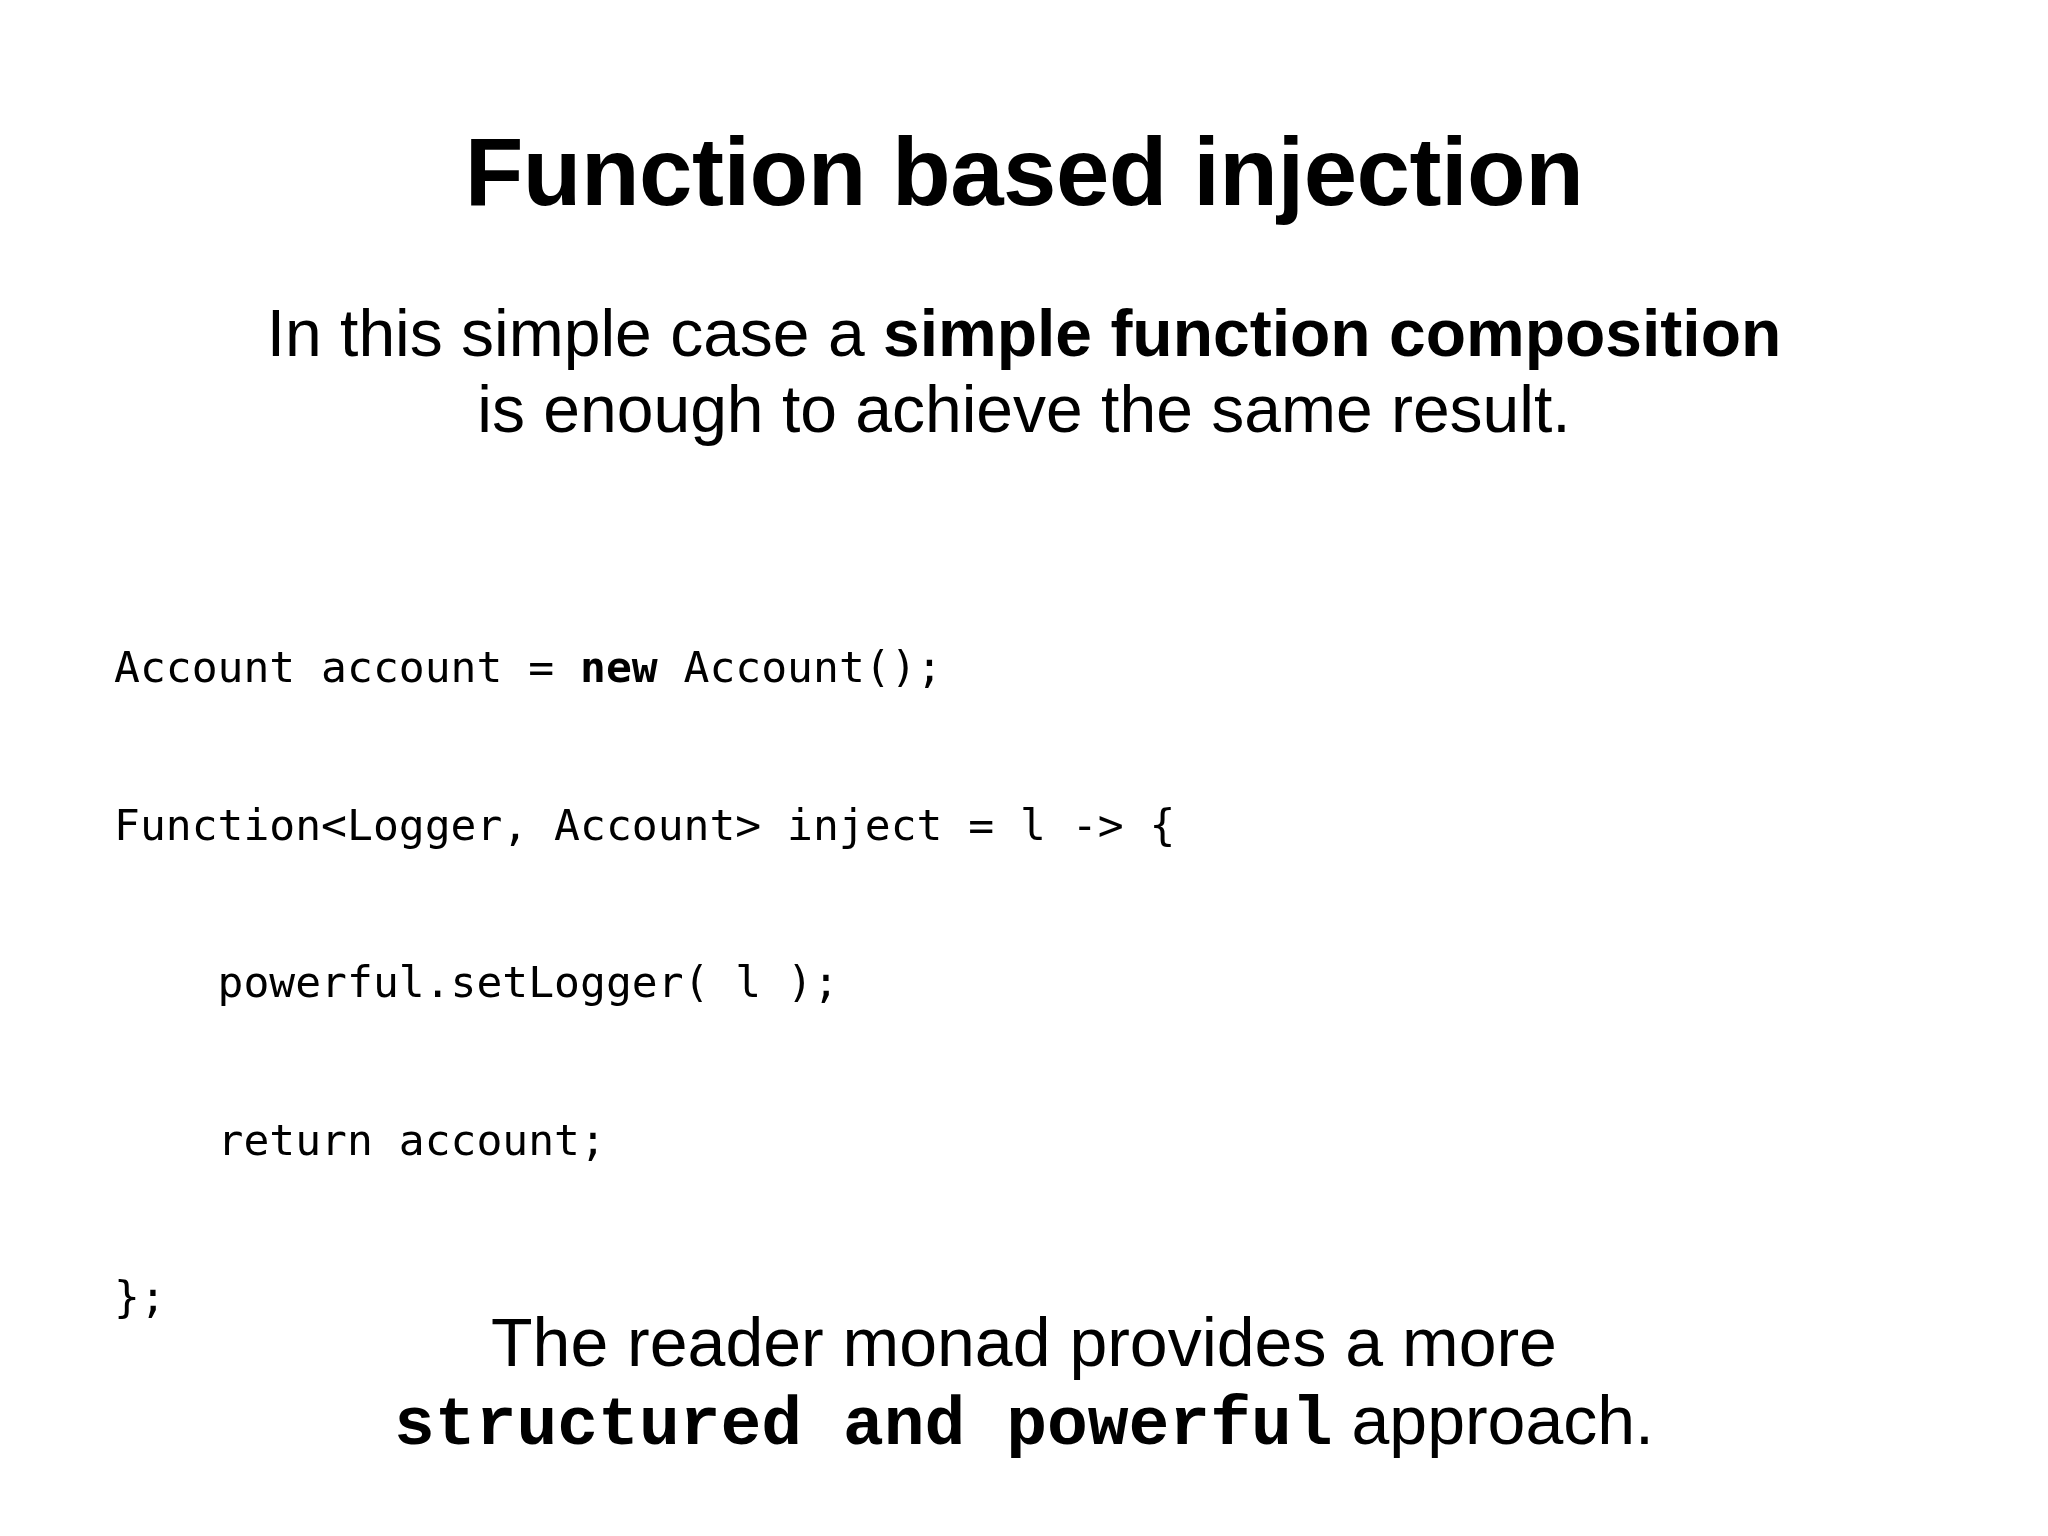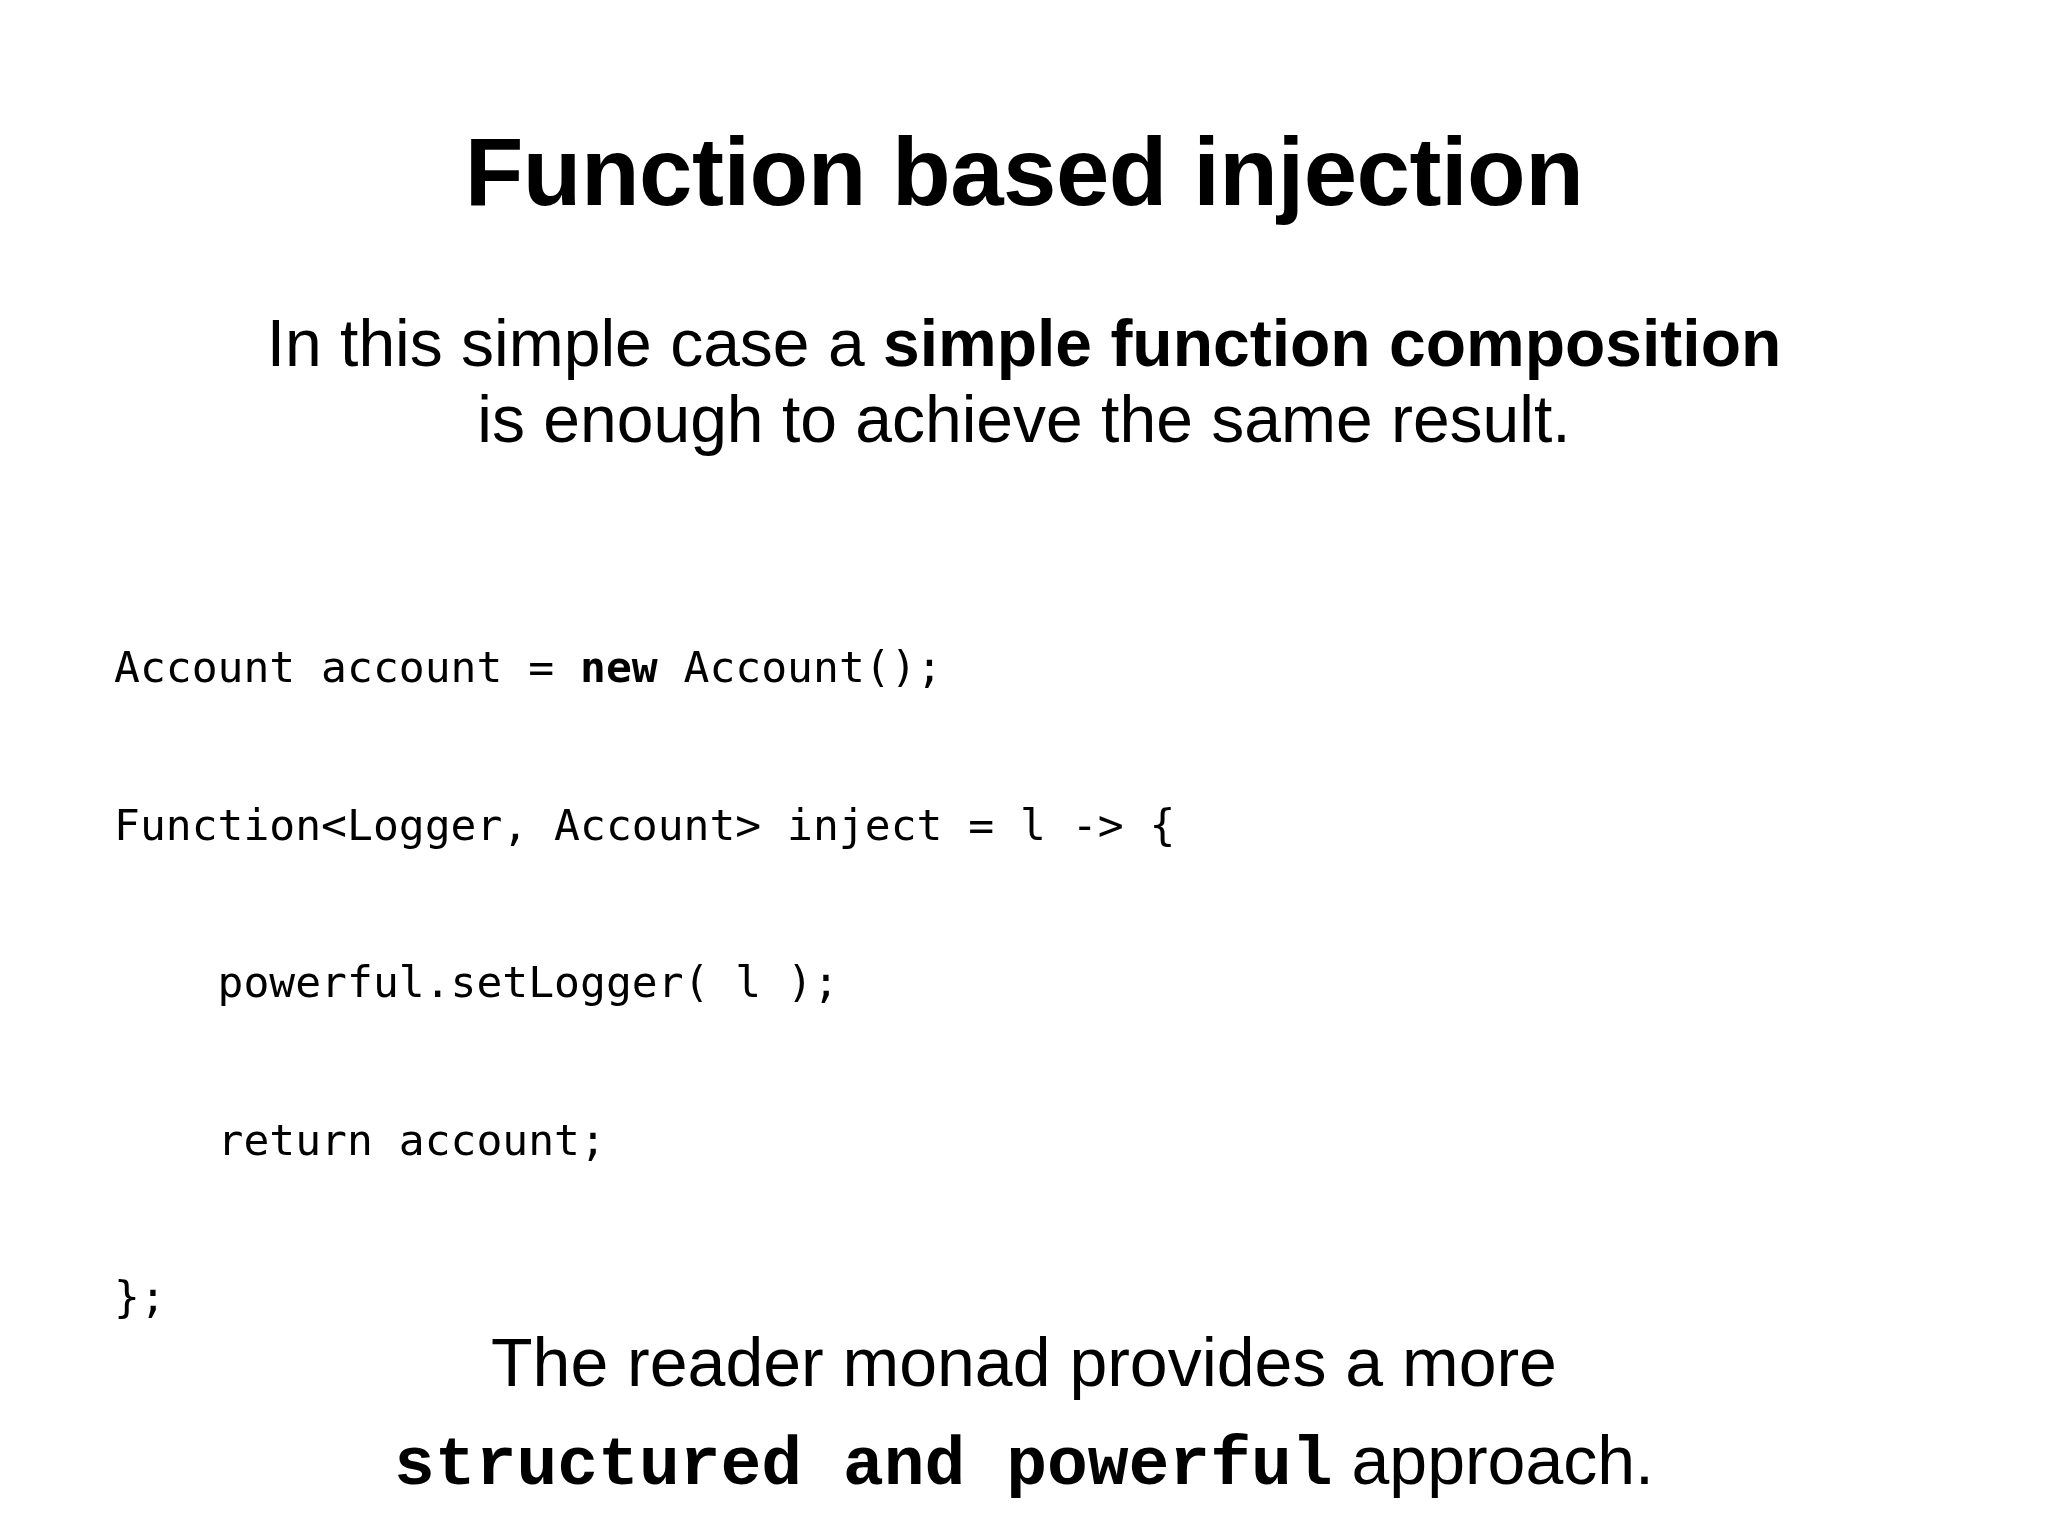--- a/index.html
+++ b/index.html
@@ -29,21 +29,21 @@
     font-size: 96px;
     line-height: 1.12;
     letter-spacing: -0.5px;
     white-space: nowrap;
   }
 
   
   #subtitle {
     position: absolute;
     left: 60px;
-    top: 306px;
+    top: 296px;
     width: 1928px;
     text-align: center;
     font-family: "Liberation Sans", sans-serif;
     font-weight: normal;
     font-size: 66px;
     line-height: 1.15;
   }
   #subtitle b { font-weight: bold; }
   .sub-line { display: block; white-space: nowrap; }
 
@@ -69,21 +69,21 @@
     left: 60px;
     top: 1304px;
     width: 1928px;
     text-align: center;
     font-family: "Liberation Sans", sans-serif;
     font-weight: normal;
     font-size: 68px;
     line-height: 1.14;
   }
   #closing b { font-weight: bold; font-family: Liberation Mono, monospace; }
-  .close-line { display: block; white-space: nowrap; margin-top: 20px; }
+  .close-line { display: block; white-space: nowrap; }
 </style>
 </head>
 <body>
 
 <div id="slide">
 
   <div id="title">Function based injection</div>
 
   <div id="subtitle">
     <span class="sub-line"><span>In this simple case a </span><b>simple function composition</b></span>

